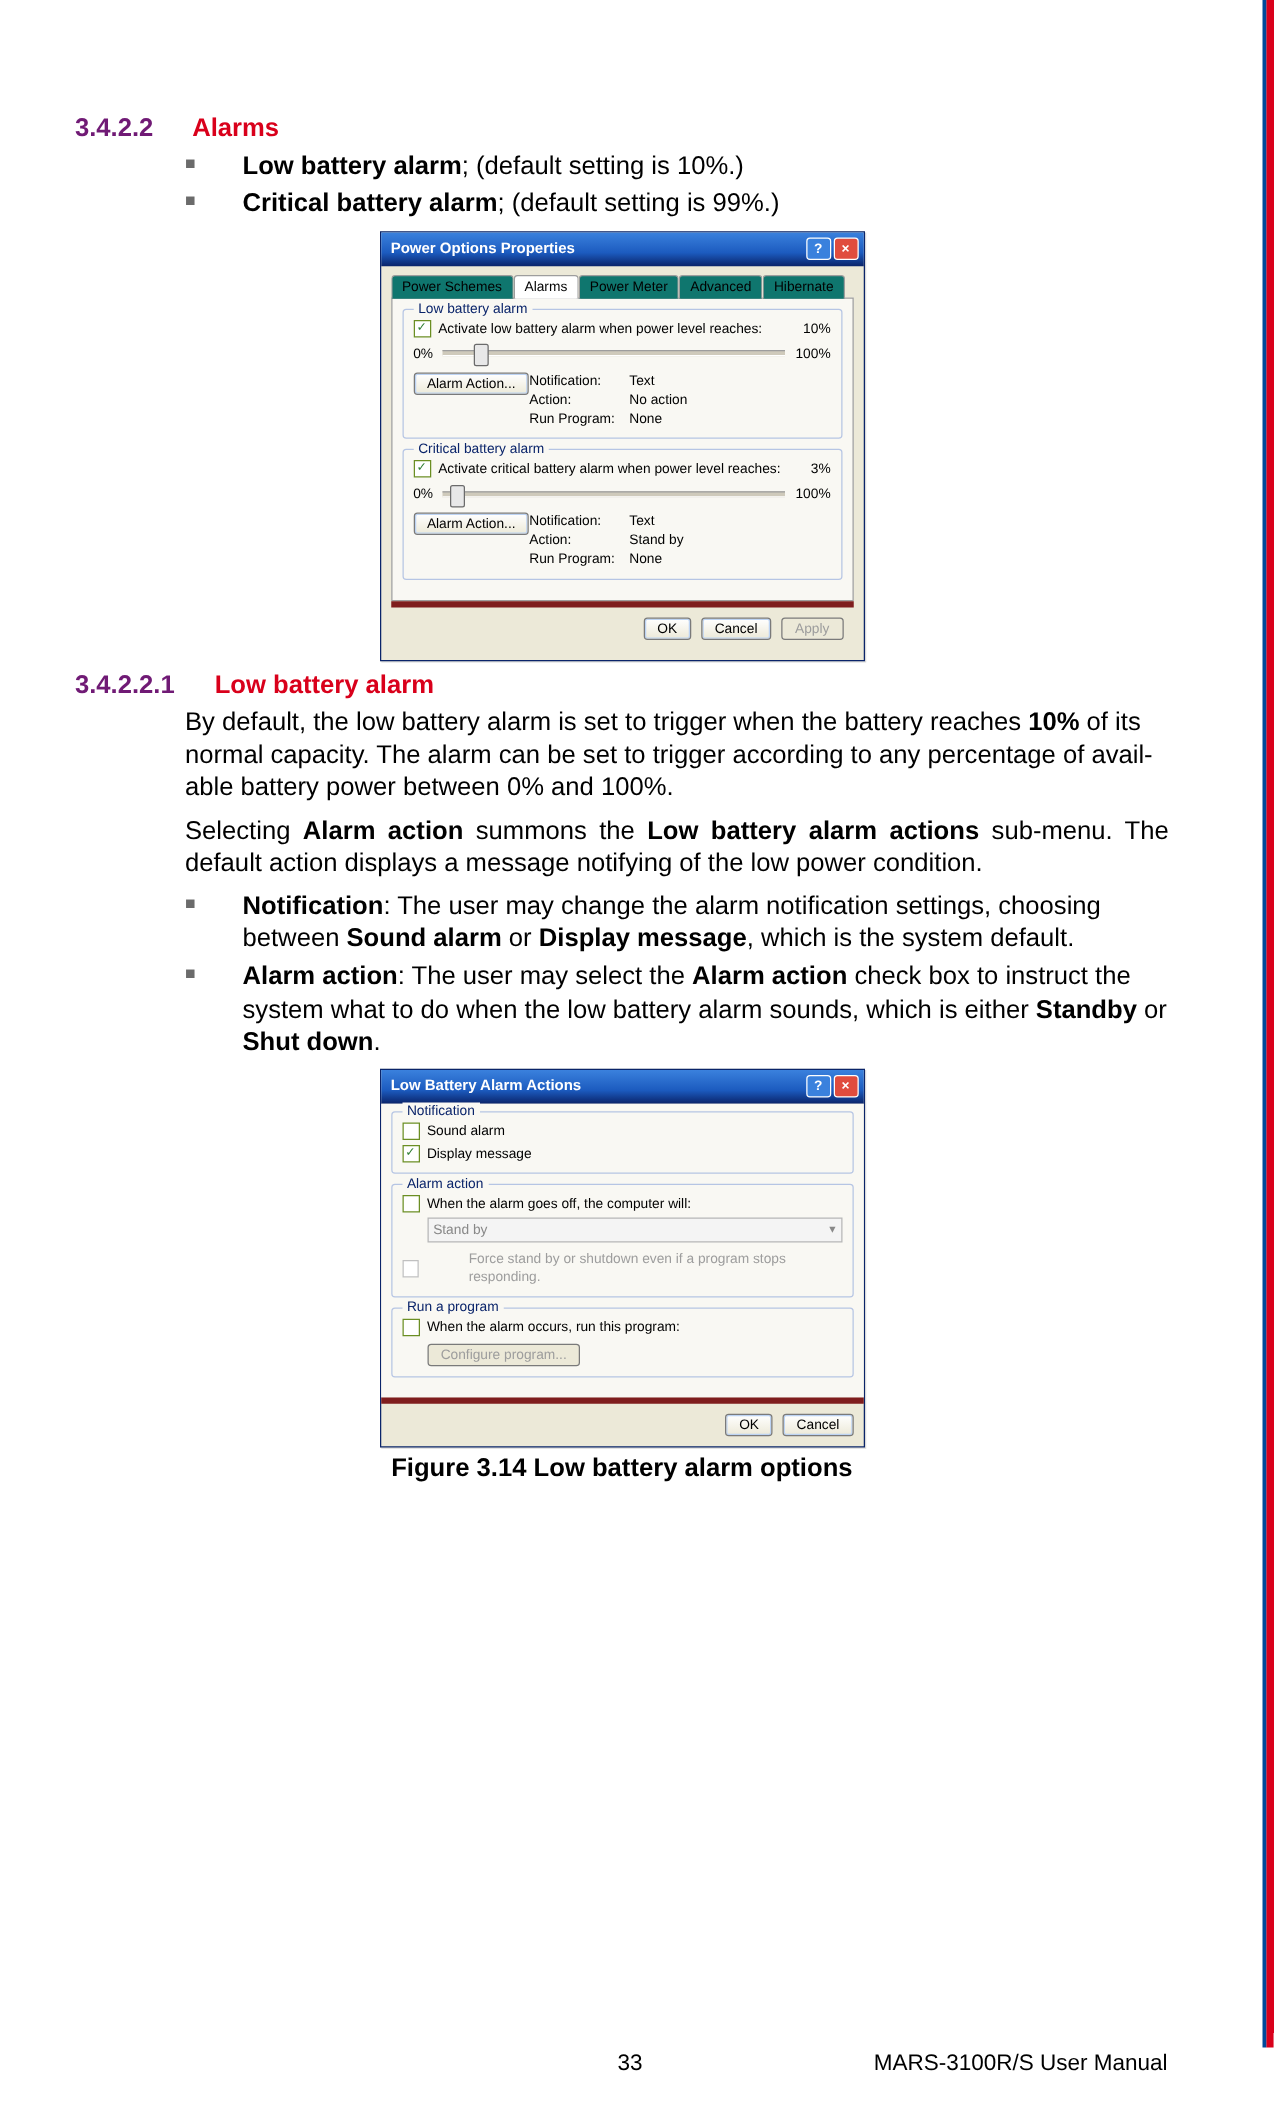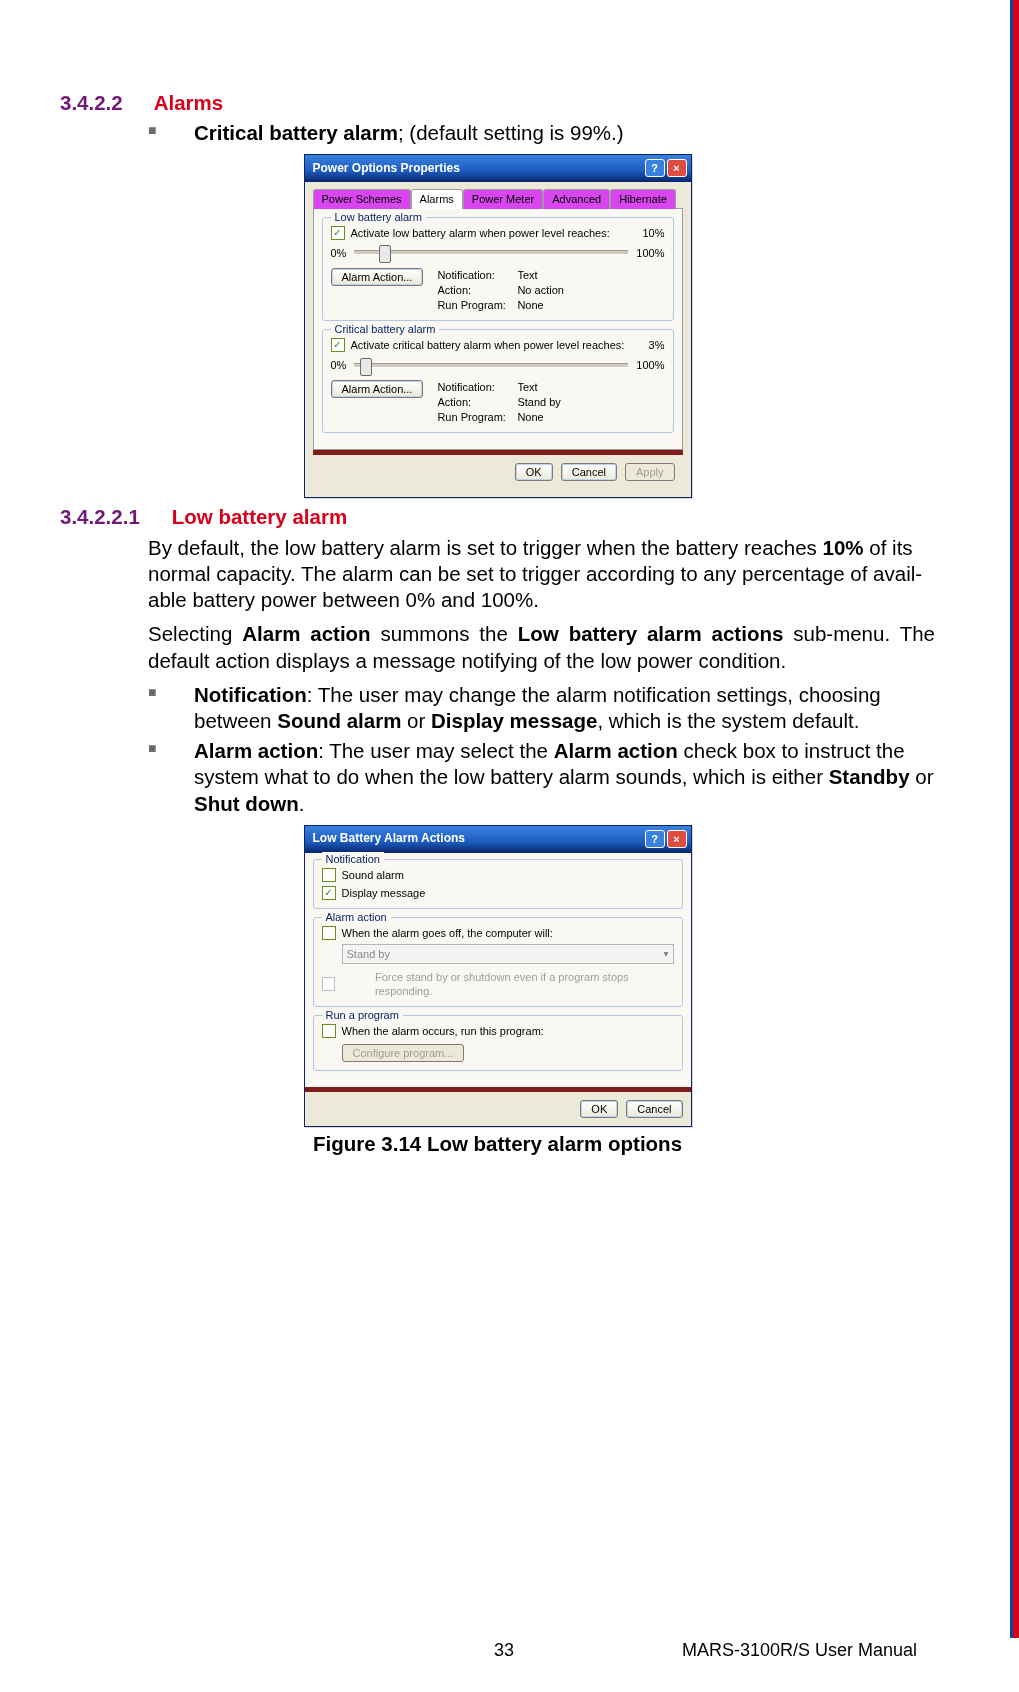--- a/index.html
+++ b/index.html
@@ -83,21 +83,21 @@
     margin-bottom: 16px;
   }
   .footer {
     position: absolute;
     left: 0;
     width: 1019px;
     bottom: 52px;
     font-size: 18px;
   }
   .footer .pg { position: absolute; left: 494px; }
-  .footer .manual { position: absolute; right: 102px; }
+  .footer .manual { position: absolute; right: 85px; }
 
   
   .xp-dialog {
     display: inline-block;
     text-align: left;
     border: 1px solid #0a246a;
     background: #ece9d8;
     font-family: Tahoma, Arial, sans-serif;
     font-size: 11px;
     color: #000;
@@ -121,21 +121,21 @@
     font-size:11px; font-weight:bold;
   }
   .titlebar .help { background:#3a81dd; color:#fff;}
   .titlebar .close { background:#e04c3e; color:#fff;}
   .dlg-body { padding: 6px 8px 8px 8px; }
 
   .tabbar { display:flex; gap:0; margin-bottom:0;}
   .tab {
     border:1px solid #9d9d9d;
     border-bottom:none;
-    background:#d946ef;
+    background:#0f766e;
     padding:2px 8px;
     font-size:11px;
     position:relative; top:1px;
     border-radius:3px 3px 0 0;
   }
   .tab.active { background:#fff; font-weight:normal; z-index:2;}
   .tabpanel {
     border:1px solid #9d9d9d;
     background:#f9f8f3;
     padding:8px;
@@ -169,21 +169,21 @@
   .slider-track {
     flex:1; height:3px; background:#cfcabb; position:relative;
     border-top:1px solid #9d9d9d; border-bottom:1px solid #fff;
   }
   .slider-thumb {
     position:absolute; top:-6px;
     width:10px;height:16px;background:#e8e8e8;
     border:1px solid #6b6b6b; border-radius:2px;
   }
 
-  .action-row { display:flex; gap:14px; margin-top:8px; align-items:flex-start;}
+  .action-row { display:flex; margin-top:8px; align-items:flex-start;}
   .xp-btn {
     border:1px solid #7a7a7a;
     background:linear-gradient(#fff,#ece9d8);
     border-radius:3px;
     padding:2px 10px;
     font-size:11px;
     box-shadow:0 0 0 1px #bcd3f3 inset;
   }
   .xp-btn.disabled { color:#9d9d9d; box-shadow:none; background:#ece9d8;}
   .kv { display:grid; grid-template-columns:80px 80px; font-size:11px; row-gap:1px;}
@@ -210,20 +210,21 @@
 <div class="right-border-red"></div>
 <div class="right-border" style="right:6px"></div>
 
 <div class="content">
 
   <div class="sec-block">
     <span class="sec-no">3.4.2.2</span>
     <span class="sec-title-red">Alarms</span>
   </div>
   <ul class="sq">
+    <li><span class="bold">Low battery alarm</span><span>; (default setting is 10%.)</span></li>
     <li><span class="bold">Critical battery alarm</span><span>; (default setting is 99%.)</span></li>
   </ul>
 
   <div class="fig-wrap">
     <div class="xp-dialog dialog1">
       <div class="titlebar">
         <span>Power Options Properties</span>
         <div class="tbtns">
           <div class="tbtn help">?</div>
           <div class="tbtn close">×</div>

